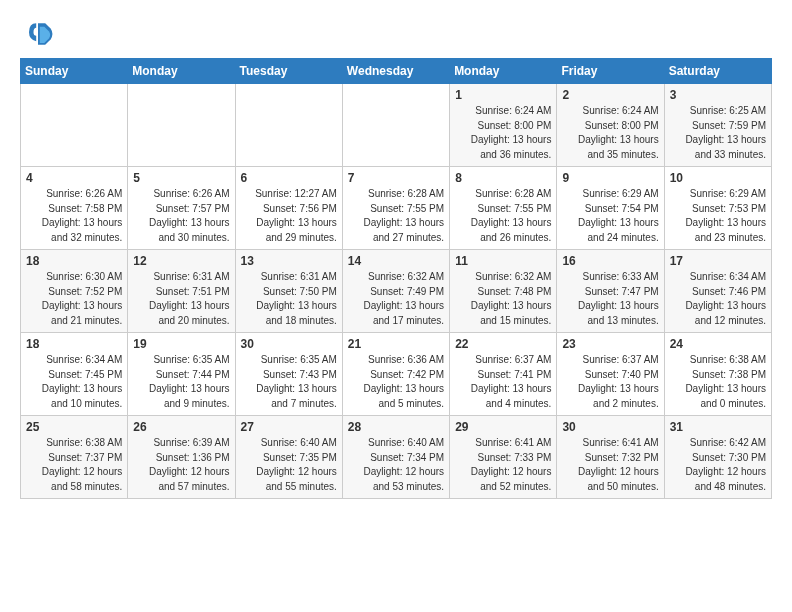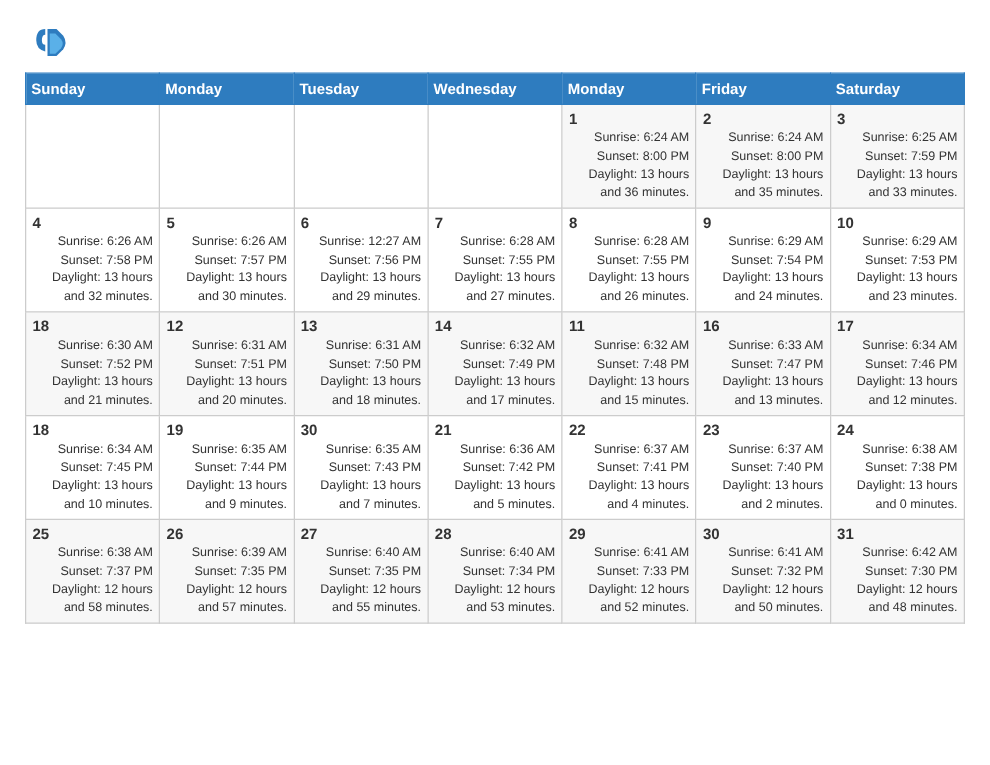--- a/index.html
+++ b/index.html
@@ -311,21 +311,21 @@
           <td>
             <span class="day-number">25</span>
             <div class="cell-content">Sunrise: 6:38 AM
 Sunset: 7:37 PM
 Daylight: 12 hours
 and 58 minutes.</div>
           </td>
           <td>
             <span class="day-number">26</span>
             <div class="cell-content">Sunrise: 6:39 AM
-Sunset: 7:35 PM
+Sunset: 1:36 PM
 Daylight: 12 hours
 and 57 minutes.</div>
           </td>
           <td>
             <span class="day-number">27</span>
             <div class="cell-content">Sunrise: 6:40 AM
 Sunset: 7:35 PM
 Daylight: 12 hours
 and 55 minutes.</div>
           </td>

